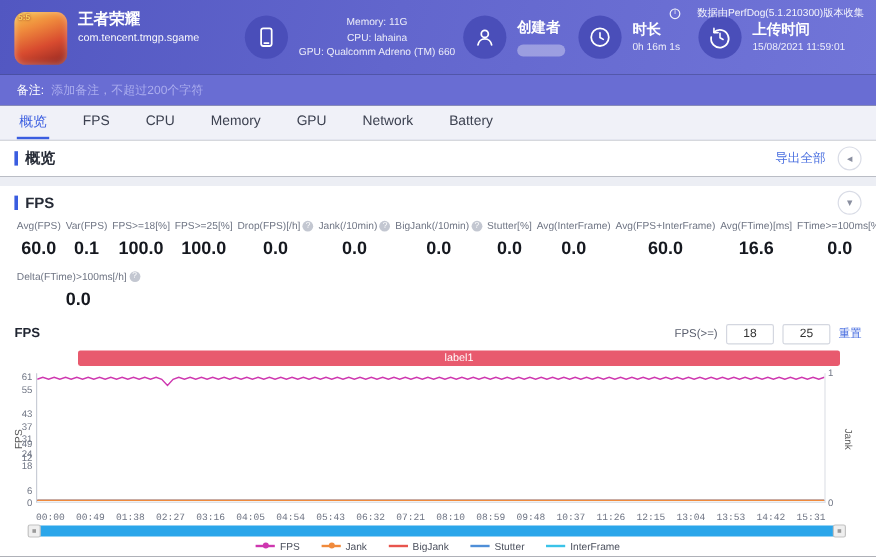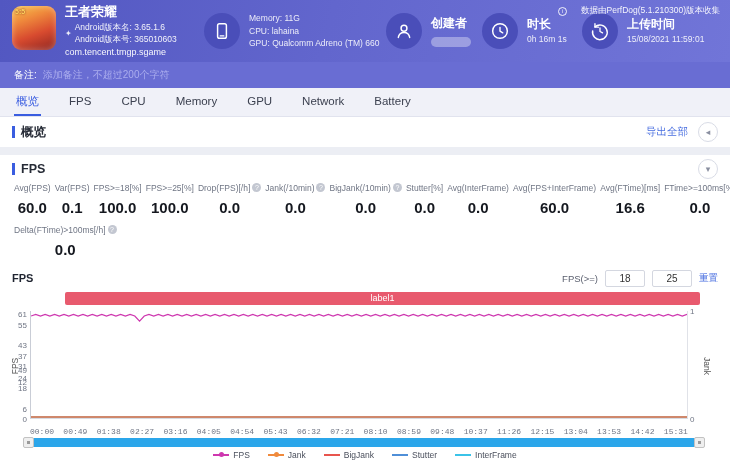--- a/index.html
+++ b/index.html
@@ -21,21 +21,21 @@
   .diamond-icon::after { content:"✦"; }
   .diamond-icon { font-size:8px; color:rgba(255,255,255,.9); margin-right:3px; }
   .ver-lines { font-size:8.5px; color:rgba(255,255,255,.92); line-height:1.35; }
   .app-pkg { font-size:9px; color:rgba(255,255,255,.95); margin-top:2px; }
 
   .info-block { display:flex; align-items:center; }
   .circle-icon { width:36px; height:36px; border-radius:50%; background:#4a4eb9; flex:0 0 36px;
                  display:flex; align-items:center; justify-content:center; margin-right:9px; }
   .circle-icon svg { width:22px; height:22px; }
   .blk-title { font-size:12px; font-weight:bold; display:flex; align-items:center; }
-  .blk-line { font-size:8.5px; color:rgba(255,255,255,.88); line-height:1.5; }
+  .blk-line { font-size:8.5px; color:rgba(255,255,255,.88); line-height:1.5;text-align:center; }
   .i-badge { width:10px; height:10px; border-radius:50%; background:rgba(255,255,255,.8); color:#5a5ec9;
              font-size:7px; font-weight:bold; line-height:10px; text-align:center; margin-left:4px; display:inline-block; }
   .i-badge::after { content:"i"; }
   .device-block { width:182px; }
   .creator-block { width:96px; }
   .duration-block { width:100px; }
   .upload-block { flex:1; }
   .redacted-pill { width:40px; height:10px; border-radius:5px; background:rgba(255,255,255,.35); margin-top:5px; }
   .source-note { position:absolute; top:5px; right:10px; font-size:8.5px; color:rgba(255,255,255,.92);
                  display:flex; align-items:center; gap:14px; }
@@ -121,27 +121,20 @@
 
 <div class="page">
 
   <header class="topbar">
     <div class="app-block">
       <div class="app-icon">
         <span class="badge55">5:5</span>
       </div>
       <div class="app-texts">
         <div class="app-title">王者荣耀</div>
-        <div class="app-ver-row">
-          <span class="diamond-icon"></span>
-          <div class="ver-lines">
-            <div>Android版本名: 3.65.1.6</div>
-            <div>Android版本号: 365010603</div>
-          </div>
-        </div>
         <div class="app-pkg">com.tencent.tmgp.sgame</div>
       </div>
     </div>
 
     <div class="info-block device-block">
       <div class="circle-icon">
         <svg viewBox="0 0 24 24" fill="none">
             <rect x="7.2" y="4" width="9.6" height="16" rx="2" stroke="#fff" stroke-width="1.6"></rect>
             <line x1="10" y1="17.4" x2="14" y2="17.4" stroke="#fff" stroke-width="1.4" stroke-linecap="round"></line>
           </svg>

